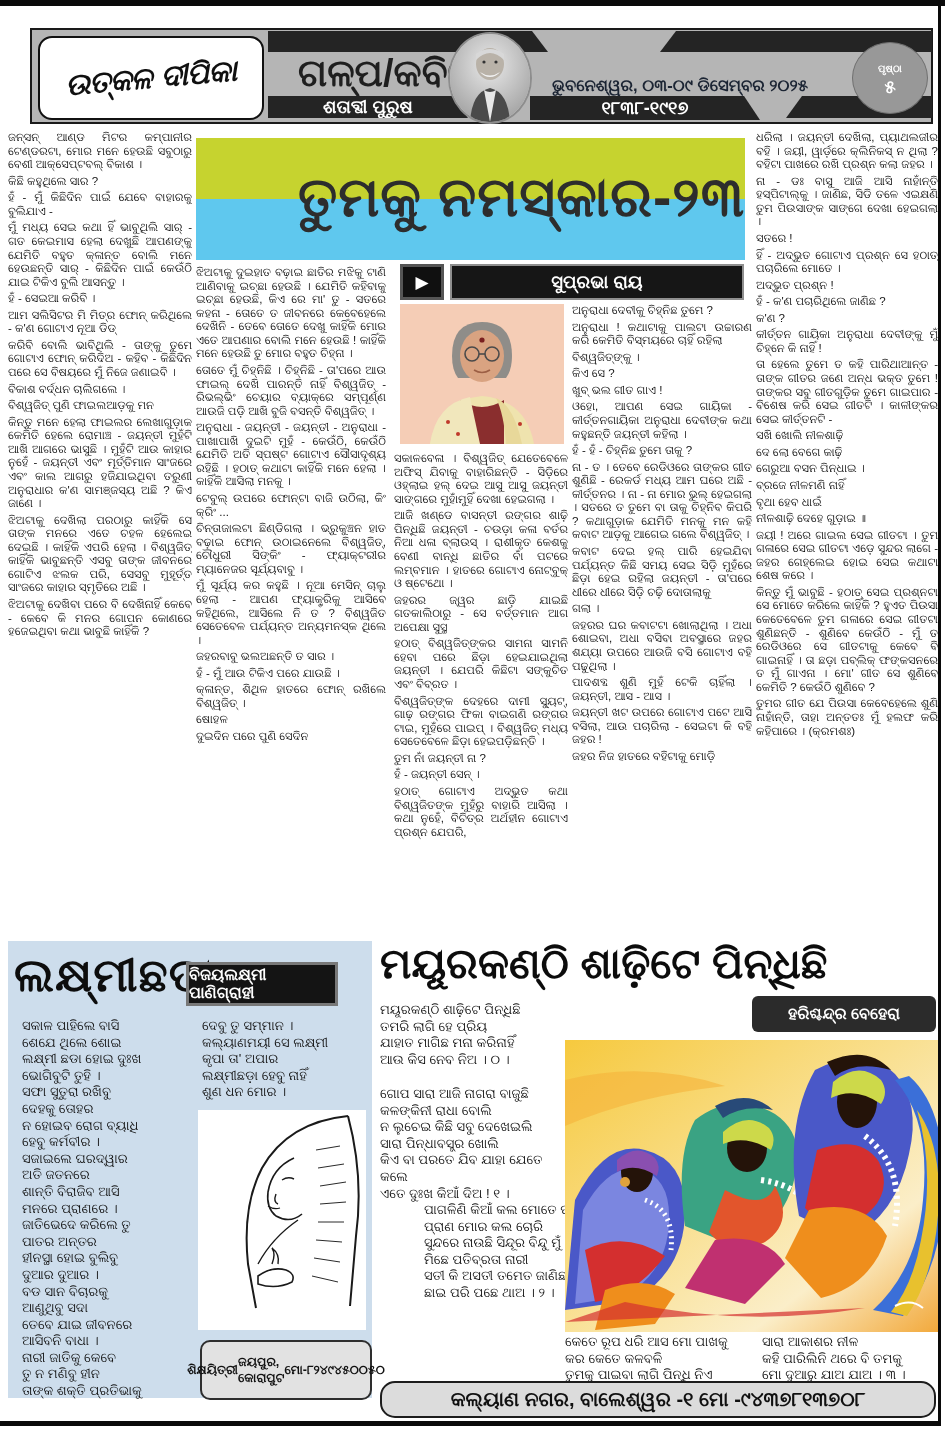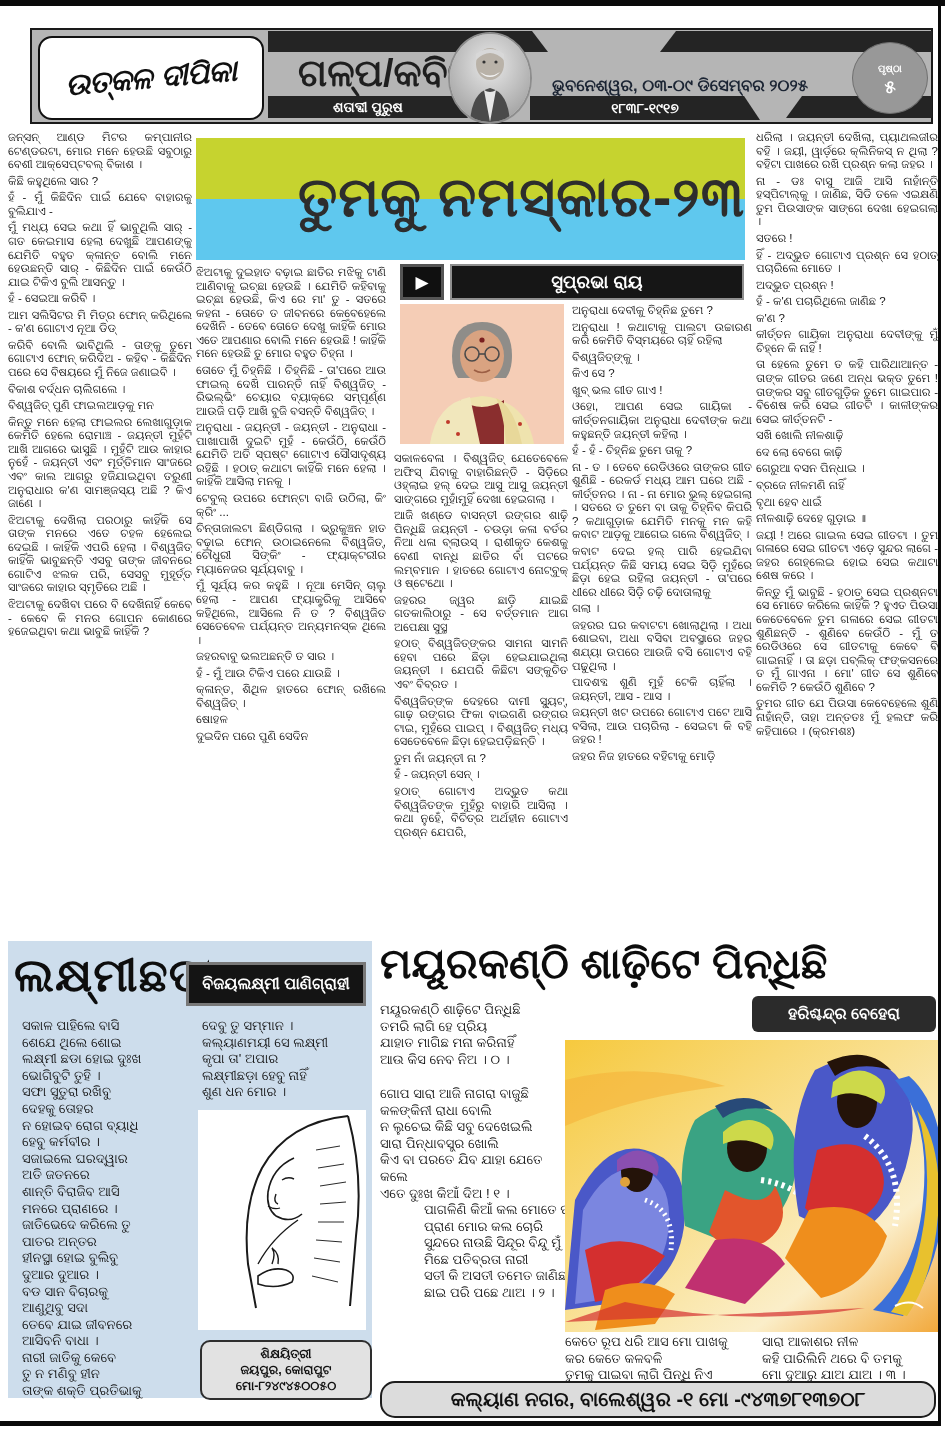--- a/index.html
+++ b/index.html
@@ -15,21 +15,21 @@
               border:2px solid #1a1a1a;box-sizing:border-box;}
   .masthead{left:38px;top:36px;width:222px;height:80px;background:#ffffff;border:2px solid #111;
             border-radius:14px;display:flex;align-items:center;justify-content:center;overflow:hidden;}
   .masthead span{font-family:"DejaVu Serif", serif;font-weight:bold;font-style:italic;
             font-size:30px;transform:rotate(-5deg);letter-spacing:-1px;color:#101010;white-space:nowrap;}
   .bar{background:#242424;}
   .slant-r{clip-path:polygon(0 0, calc(100% - 16px) 0, 100% 100%, 0 100%);}
   .slant-l{clip-path:polygon(16px 0, 100% 0, 100% 100%, 0 100%);}
   .section-label{left:298px;top:52px;font-size:38px;font-weight:bold;color:#1f1f1f;}
   .dateline{left:552px;top:76px;font-size:16.5px;font-weight:bold;color:#1b2433;}
-  .era-bar{color:#ffffff;font-size:14px;font-weight:bold;display:flex;align-items:center;justify-content:center;}
+  .era-bar{color:#ffffff;font-size:18px;font-weight:bold;display:flex;align-items:center;justify-content:center;}
   .portrait-oval{left:448px;top:32px;width:80px;height:88px;border-radius:50%;overflow:hidden;
                  border:2px solid #8d8d8d;background:#cfcfcf;z-index:3;}
   .page-circle{left:852px;top:42px;width:74px;height:70px;border-radius:50%;background:#989898;
                border:1px solid #6f6f6f;display:flex;flex-direction:column;align-items:center;
                justify-content:center;color:#fff;font-weight:bold;z-index:3;}
   .page-circle .pl{font-size:10px;line-height:17px;}
   .page-circle .pn{font-size:18px;line-height:20px;}
   
   .title-banner{left:196px;top:138px;width:549px;height:122px;}
   .title-top{position:absolute;left:0;top:0;width:100%;height:61px;background:#c6d32f;}
@@ -46,29 +46,29 @@
   .body-col{font-size:11.5px;line-height:1.18;text-align:justify;color:#121212;overflow:hidden;}
   .body-col > div{margin-bottom:3px;}
   .col1{left:8px;top:131px;width:184px;height:805px;}
   .col2{left:196px;top:266px;width:190px;height:670px;}
   .col3{left:394px;top:452px;width:174px;height:484px;}
   .col4{left:572px;top:304px;width:180px;height:632px;}
   .col5{left:756px;top:131px;width:182px;height:805px;}
   
   .panel-left{left:8px;top:941px;width:364px;height:457px;background:#cdddec;}
   .poeml-title{left:14px;top:948px;font-size:46px;font-weight:bold;color:#0d0d0d;letter-spacing:1px;}
-  .poeml-author{left:186px;top:962px;width:180px;height:44px;background:#141414;border:3px solid #787878;
+  .poeml-author{left:186px;top:962px;width:152px;height:44px;background:#141414;border:3px solid #787878;
                 box-sizing:border-box;display:flex;align-items:center;justify-content:center;
                 color:#fff;font-size:16px;font-weight:bold;}
   .poem-lines{font-size:13.2px;line-height:16.6px;color:#111;}
   .poeml-c1{left:22px;top:1018px;width:172px;}
   .poeml-c2{left:202px;top:1018px;width:166px;}
   .sketch-box{left:198px;top:1110px;width:168px;height:220px;background:#ffffff;overflow:hidden;}
   .byline-box{left:200px;top:1340px;width:168px;height:56px;background:#e2e2e2;border:2px solid #2e2e2e;
-              border-radius:10px;display:flex;flex-direction:column;align-items:center;justify-content:center;
+              border-radius:10px;display:flex;flex-direction:row;align-items:center;justify-content:center;
               font-size:12.5px;font-weight:bold;line-height:16px;color:#111;}
   
   .poemr-title{left:380px;top:940px;width:570px;font-size:42px;font-weight:bold;color:#0c0c0c;white-space:nowrap;}
   .poemr-author{left:752px;top:996px;width:184px;height:36px;background:#2b2b2b;border-radius:6px;
                 display:flex;align-items:center;justify-content:center;color:#fff;font-size:16px;font-weight:bold;}
   .poemr-st{left:380px;width:184px;}
   .painting{left:565px;top:1040px;width:373px;height:292px;overflow:hidden;}
   .poemr-f1{left:565px;top:1334px;width:190px;}
   .poemr-f2{left:762px;top:1334px;width:176px;}
   .addr-bar{left:380px;top:1381px;width:556px;height:37px;background:#dcdcdc;border:2px solid #1d1d1d;

